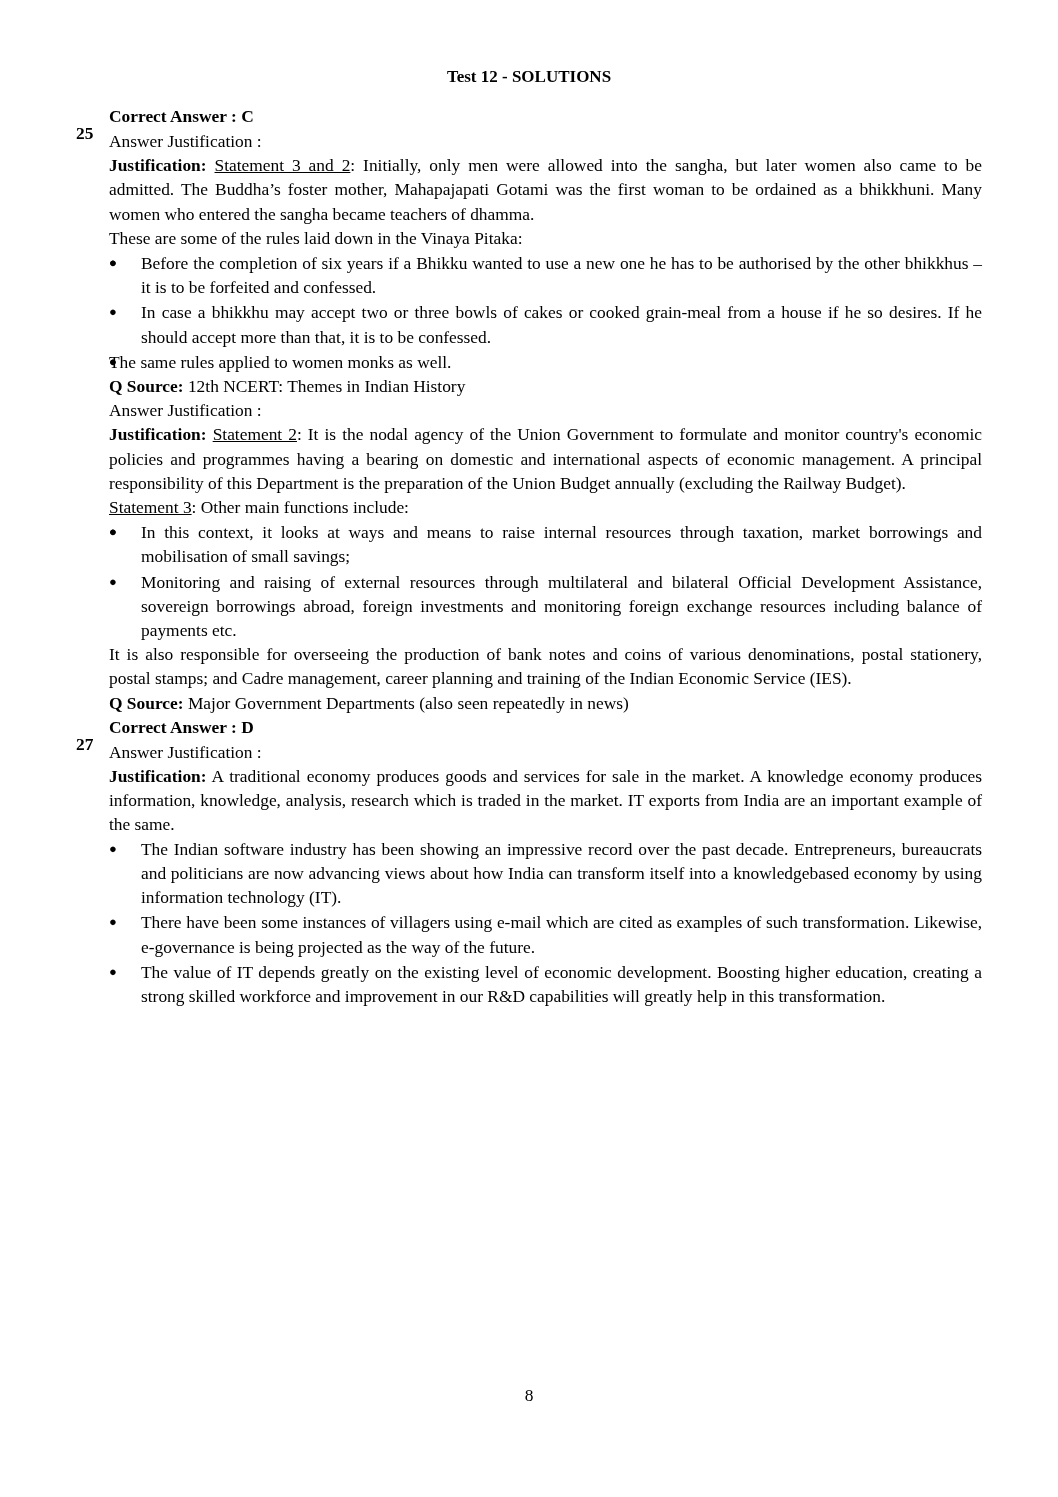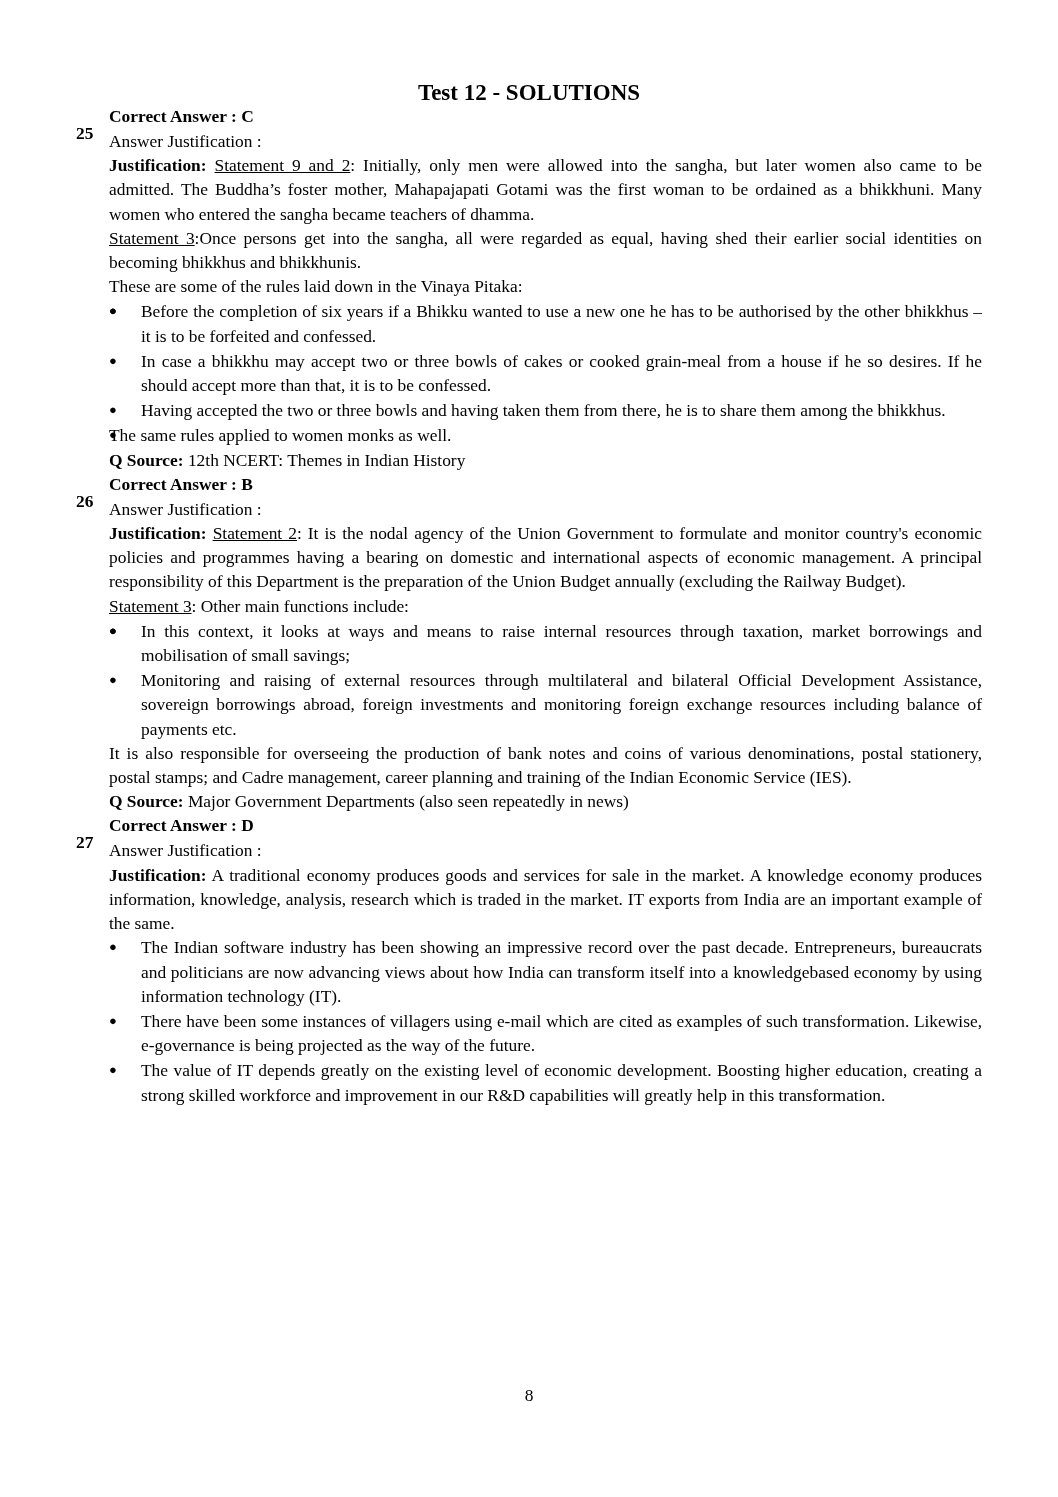--- a/index.html
+++ b/index.html
@@ -2,22 +2,22 @@
 <html><head>
   <meta charset="utf-8">
   <style>
     html, body { margin: 0; padding: 0; background: #ffffff; }
     body {
       width: 1058px; height: 1497px; position: relative; overflow: hidden;
       font-family: "Liberation Serif", "DejaVu Serif", serif;
       color: #000; font-size: 17.4px; line-height: 24.2px;
     }
     .page-title {
-      position: absolute; top: 78px; left: 0; width: 1058px; text-align: center;
-      font-weight: bold; font-size: 23px; line-height: 30px;
+      position: absolute; top: 62px; left: 0; width: 1058px; text-align: center;
+      font-weight: bold; font-size: 17px; line-height: 30px;
     }
     .content { position: absolute; top: 104px; left: 76px; width: 906px; }
     .q-head { font-weight: bold; position: relative; padding-left: 33px; height: 25px; }
     .q-num { position: absolute; left: 0; top: 17px; }
     .body { padding-left: 33px; }
     p { margin: 0; text-align: justify; }
     .b { font-weight: bold; }
     .u { text-decoration: underline; }
     ul { list-style: none; margin: 0; padding: 0; }
     li { position: relative; padding-left: 32px; text-align: justify; margin: 0; }
@@ -32,40 +32,35 @@
 
 <div class="content">
 
   <section>
     <div class="q-head">
       <span class="q-num">25</span>
       <span>Correct Answer : C</span>
     </div>
     <div class="body">
       <p>Answer Justification :</p>
-      <p><span class="b">Justification:</span> <span class="u">Statement 9 and 2</span><span>: Initially, only men were allowed into the sangha, but later women also came to be admitted. The Buddha’s foster mother, Mahapajapati Gotami was the first woman to be ordained as a bhikkhuni. Many women who entered the sangha became teachers of dhamma.</span></p>
-      <p><span class="u">Statement 3</span><span>:Once persons get into the sangha, all were regarded as equal, having shed their earlier social identities on becoming bhikkhus and bhikkhunis.</span></p>
+      <p><span class="b">Justification:</span> <span class="u">Statement 3 and 2</span><span>: Initially, only men were allowed into the sangha, but later women also came to be admitted. The Buddha’s foster mother, Mahapajapati Gotami was the first woman to be ordained as a bhikkhuni. Many women who entered the sangha became teachers of dhamma.</span></p>
       <p>These are some of the rules laid down in the Vinaya Pitaka:</p>
       <ul>
         <li><span class="bullet">●</span></li>
         <li class="gap"><span class="bullet">●</span><span>Before the completion of six years if a Bhikku wanted to use a new one he has to be authorised by the other bhikkhus – it is to be forfeited and confessed.</span></li>
         <li class="gap"><span class="bullet">●</span><span>In case a bhikkhu may accept two or three bowls of cakes or cooked grain-meal from a house if he so desires. If he should accept more than that, it is to be confessed.</span></li>
-        <li class="gap"><span class="bullet">●</span><span>Having accepted the two or three bowls and having taken them from there, he is to share them among the bhikkhus.</span></li>
+        <li class="gap"><span class="bullet">●</span></li>
         <li class="gap"><span class="bullet">●</span></li>
       </ul>
     </div>
     <p style="padding-left:33px;">The same rules applied to women monks as well.</p>
     <p style="padding-left:33px;"><span class="b">Q Source:</span><span> 12th NCERT: Themes in Indian History</span></p>
   </section>
 
   <section>
-    <div class="q-head">
-      <span class="q-num">26</span>
-      <span>Correct Answer : B</span>
-    </div>
     <div class="body">
       <p>Answer Justification :</p>
       <p><span class="b">Justification:</span> <span class="u">Statement 2</span><span>: It is the nodal agency of the Union Government to formulate and monitor country's economic policies and programmes having a bearing on domestic and international aspects of economic management. A principal responsibility of this Department is the preparation of the Union Budget annually (excluding the Railway Budget).</span></p>
       <p><span class="u">Statement 3</span><span>: Other main functions include:</span></p>
       <ul style="margin-top:1px;">
         <li><span class="bullet">●</span></li>
         <li class="gap"><span class="bullet">●</span><span>In this context, it looks at ways and means to raise internal resources through taxation, market borrowings and mobilisation of small savings;</span></li>
         <li class="gap"><span class="bullet">●</span><span>Monitoring and raising of external resources through multilateral and bilateral Official Development Assistance, sovereign borrowings abroad, foreign investments and monitoring foreign exchange resources including balance of payments etc.</span></li>
       </ul>
       <p>It is also responsible for overseeing the production of bank notes and coins of various denominations, postal stationery, postal stamps; and Cadre management, career planning and training of the Indian Economic Service (IES).</p>

